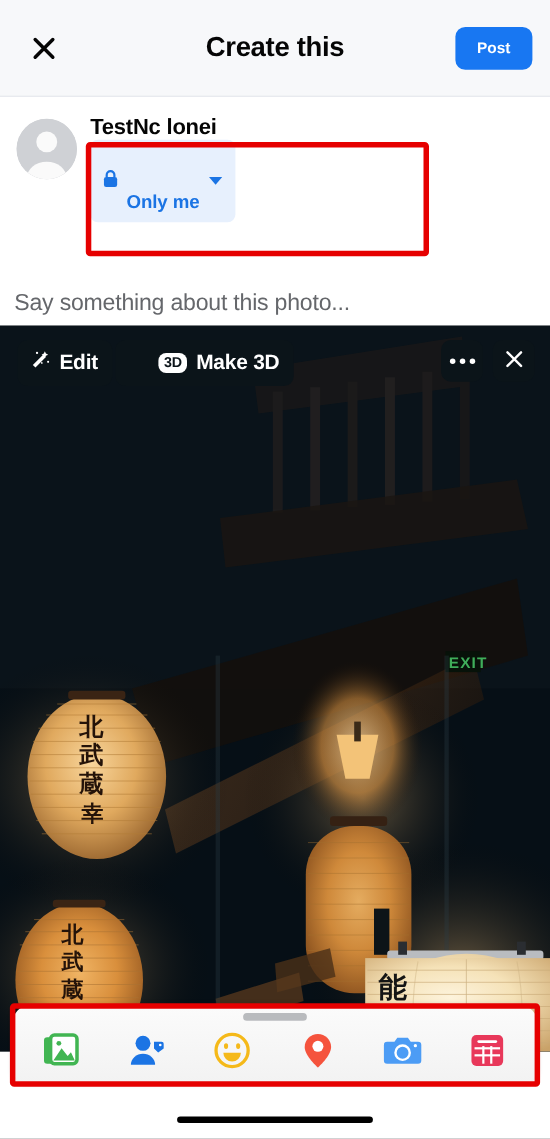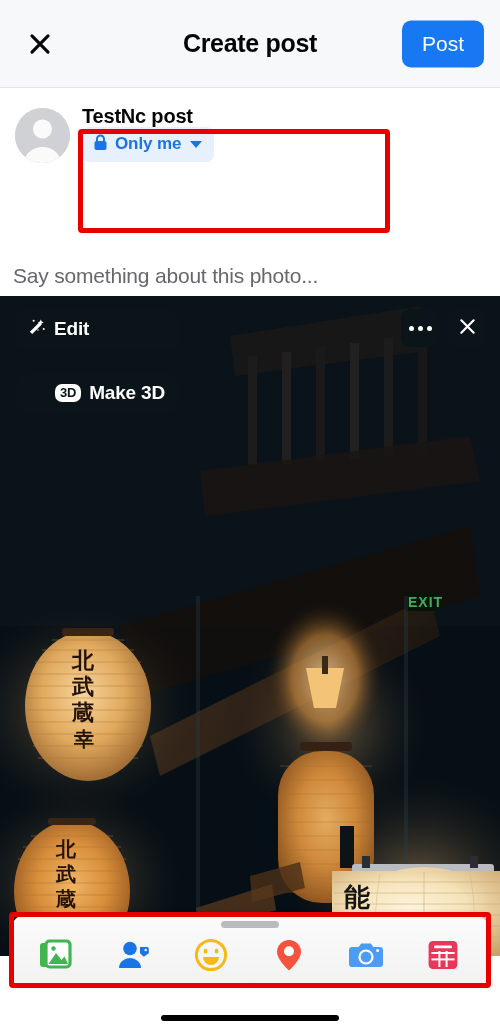--- a/index.html
+++ b/index.html
@@ -34,21 +34,21 @@
   .hdr-title {
     position: absolute; left: 0; width: 500px;
     text-align: center;
     font-size: 25px; font-weight: bold;
     color: #050505; letter-spacing: -0.3px;
   }
   .post-btn {
     position: absolute; right: 16px; top: 50%;
     transform: translateY(-50%);
     background: #1877f2; color: #ffffff;
-    font-size: 21px; font-weight: normal;
+    font-size: 14px; font-weight: bold;
     border: none; border-radius: 9px;
     padding: 11px 20px 12px 20px;
     cursor: pointer;
     font-family: "Liberation Sans", sans-serif;
   }
 
   
   .composer {
     position: absolute; top: 89px; left: 0;
     width: 500px; height: 207px;
@@ -76,20 +76,21 @@
     display: inline-flex; align-items: center; gap: 7px;
     background: #e7f0fd;
     border: none; border-radius: 7px;
     padding: 7px 12px 8px 11px;
     cursor: pointer;
     font-family: "Liberation Sans", sans-serif;
   }
   .pill .plabel {
     font-size: 17px; font-weight: bold; color: #1b74e4;
     letter-spacing: -0.1px;
+    margin-top: 40px;
   }
   .caret {
     width: 0; height: 0; margin-left: 2px;
     border-left: 6px solid transparent;
     border-right: 6px solid transparent;
     border-top: 7px solid #1b74e4;
   }
 
   
   .ann {
@@ -113,21 +114,21 @@
     position: absolute; top: 296px; left: 0;
     width: 500px; height: 660px;
     background: #060f16;
     overflow: hidden;
   }
   .ph-bg { position: absolute; inset: 0; }
 
   
   .ov-row {
     position: absolute; top: 13px; left: 16px;
-    display: flex; gap: 24px; z-index: 20; flex-direction: column;
+    display: flex; gap: 3px; z-index: 20;
   }
   .ov-btn {
     display: inline-flex; align-items: center; gap: 8px;
     background: #0b1419; color: #ffffff;
     border: none; border-radius: 9px;
     padding: 8px 13px 9px 11px;
     font-size: 19px; font-weight: bold;
     cursor: pointer;
     font-family: "Liberation Sans", sans-serif;
     letter-spacing: -0.2px;
@@ -193,35 +194,35 @@
 <body>
 
 <div id="app">
 
   <div class="header">
     <div class="hdr-close">
       <svg width="26" height="26" viewBox="0 0 24 24">
         <path d="M4.6 4.6 L19.4 19.4 M19.4 4.6 L4.6 19.4" stroke="#050505" stroke-width="2.9" stroke-linecap="round"></path>
       </svg>
     </div>
-    <div class="hdr-title">Create post</div>
+    <div class="hdr-title">Create this</div>
     <button class="post-btn">Post</button>
   </div>
 
   <div class="composer">
 
     <div class="avatar">
       <svg width="55" height="55" viewBox="0 0 55 55">
         <circle cx="27.5" cy="27.5" r="27.5" fill="#cfd1d5"></circle>
         <circle cx="27.5" cy="21" r="9.5" fill="#fafafa"></circle>
         <path d="M9 55 a18.5 16 0 0 1 37 0 z" fill="#fafafa"></path>
       </svg>
     </div>
 
-    <div class="username">TestNc post</div>
+    <div class="username">TestNc lonei</div>
 
     <div class="pill-zone">
 
       <button class="pill">
         <span>
           <svg width="15" height="17" viewBox="0 0 15 17">
             <rect x="1.5" y="7" width="12" height="9" rx="2" fill="#1b74e4"></rect>
             <path d="M4 7 V5 a3.5 3.5 0 0 1 7 0 V7" fill="none" stroke="#1b74e4" stroke-width="2"></path>
           </svg>
         </span>

